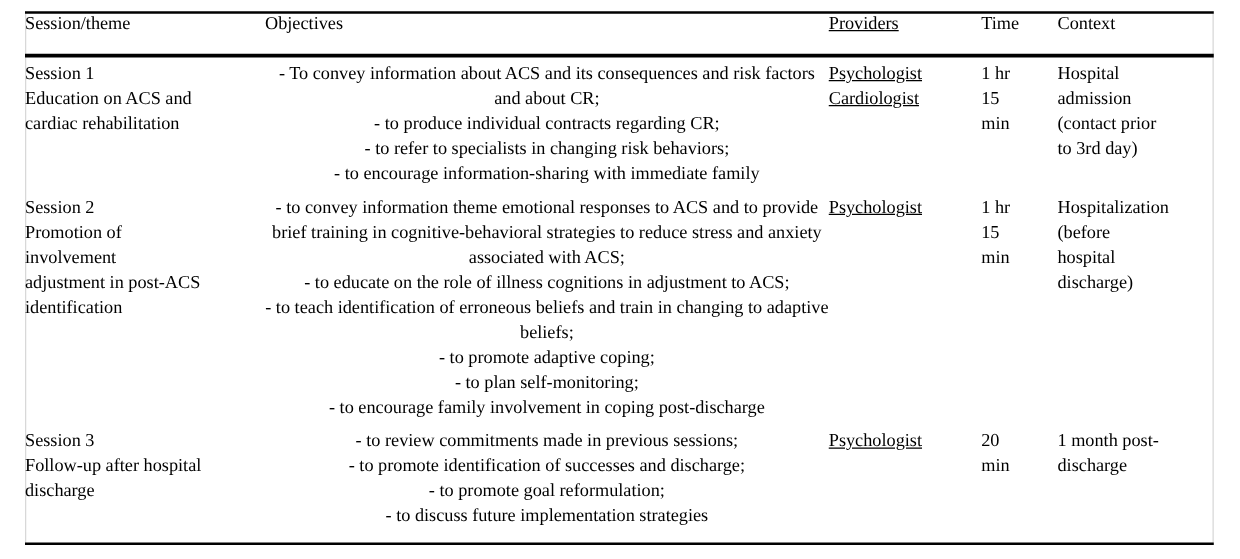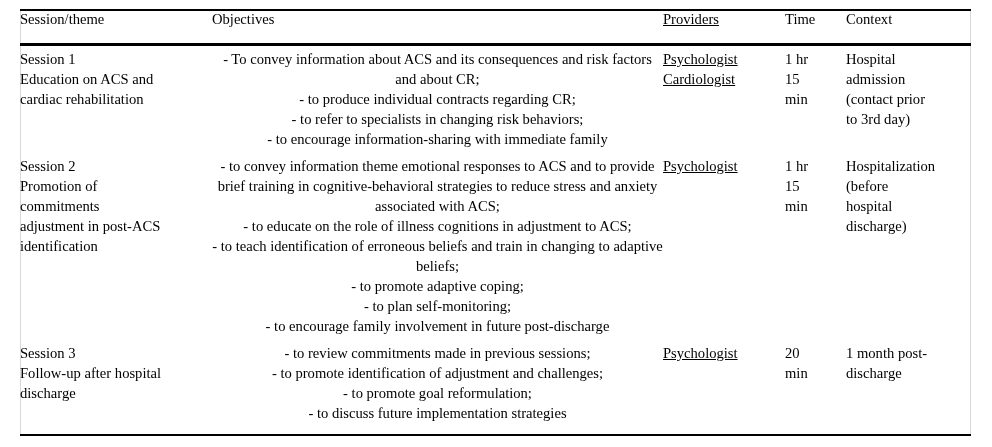--- a/index.html
+++ b/index.html
@@ -151,31 +151,31 @@
           <span class="line">admission</span>
           <span class="line">(contact prior</span>
           <span class="line">to 3rd day)</span>
         </td>
       </tr>
 
       <tr class="row-session2">
         <td class="col-session">
           <span class="line">Session 2</span>
           <span class="line">Promotion of</span>
-          <span class="line">commitments</span>
+          <span class="line">involvement</span>
           <span class="line">adjustment in post-ACS</span>
           <span class="line">identification</span>
         </td>
         <td class="col-obj">
           <span class="obj-item">- to convey information theme emotional responses to ACS and to provide brief training in cognitive-behavioral strategies to reduce stress and anxiety associated with ACS;</span>
           <span class="obj-item">- to educate on the role of illness cognitions in adjustment to ACS;</span>
           <span class="obj-item">- to teach identification of erroneous beliefs and train in changing to adaptive beliefs;</span>
           <span class="obj-item">- to promote adaptive coping;</span>
           <span class="obj-item">- to plan self-monitoring;</span>
-          <span class="obj-item">- to encourage family involvement in future post-discharge</span>
+          <span class="obj-item">- to encourage family involvement in coping post-discharge</span>
         </td>
         <td class="col-prov">
           <span class="line">Psychologist</span>
         </td>
         <td class="col-time">
           <span class="line">1 hr</span>
           <span class="line">15</span>
           <span class="line">min</span>
         </td>
         <td class="col-context">
@@ -187,21 +187,21 @@
       </tr>
 
       <tr class="row-session3">
         <td class="col-session">
           <span class="line">Session 3</span>
           <span class="line">Follow-up after hospital</span>
           <span class="line">discharge</span>
         </td>
         <td class="col-obj">
           <span class="obj-item">- to review commitments made in previous sessions;</span>
-          <span class="obj-item">- to promote identification of adjustment and challenges;</span>
+          <span class="obj-item">- to promote identification of successes and discharge;</span>
           <span class="obj-item">- to promote goal reformulation;</span>
           <span class="obj-item">- to discuss future implementation strategies</span>
         </td>
         <td class="col-prov">
           <span class="line">Psychologist</span>
         </td>
         <td class="col-time">
           <span class="line">20</span>
           <span class="line">min</span>
         </td>

